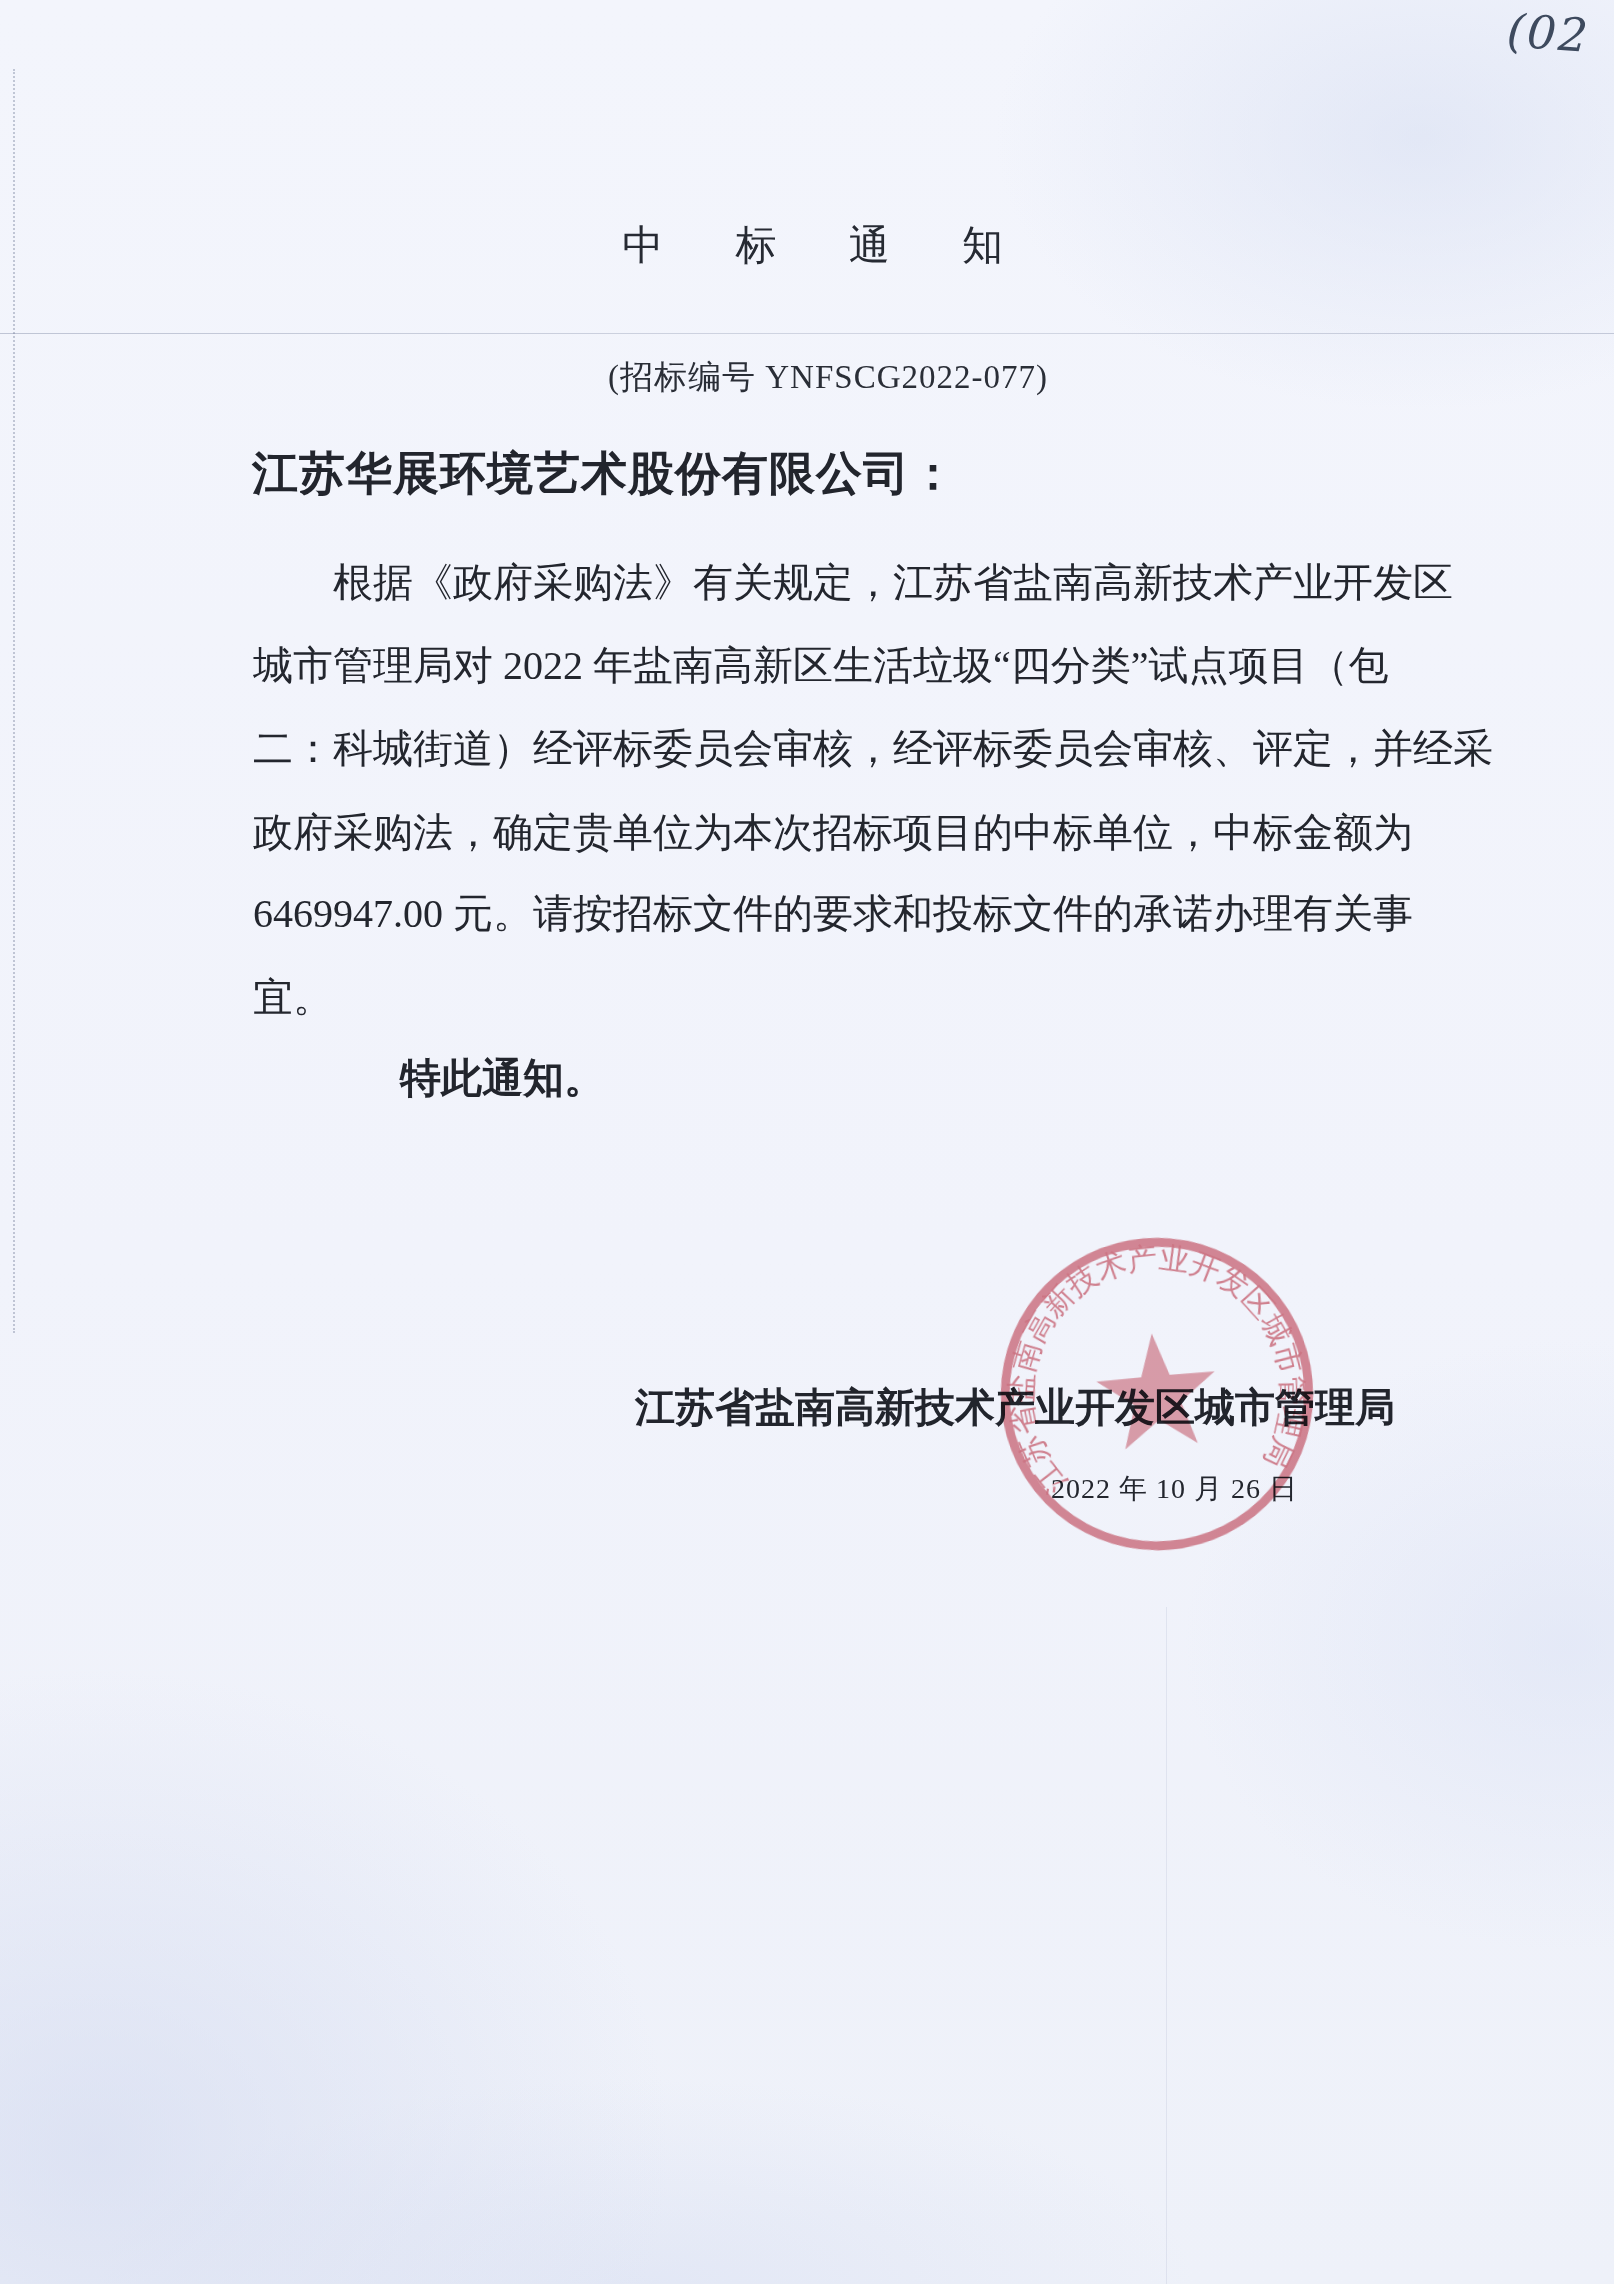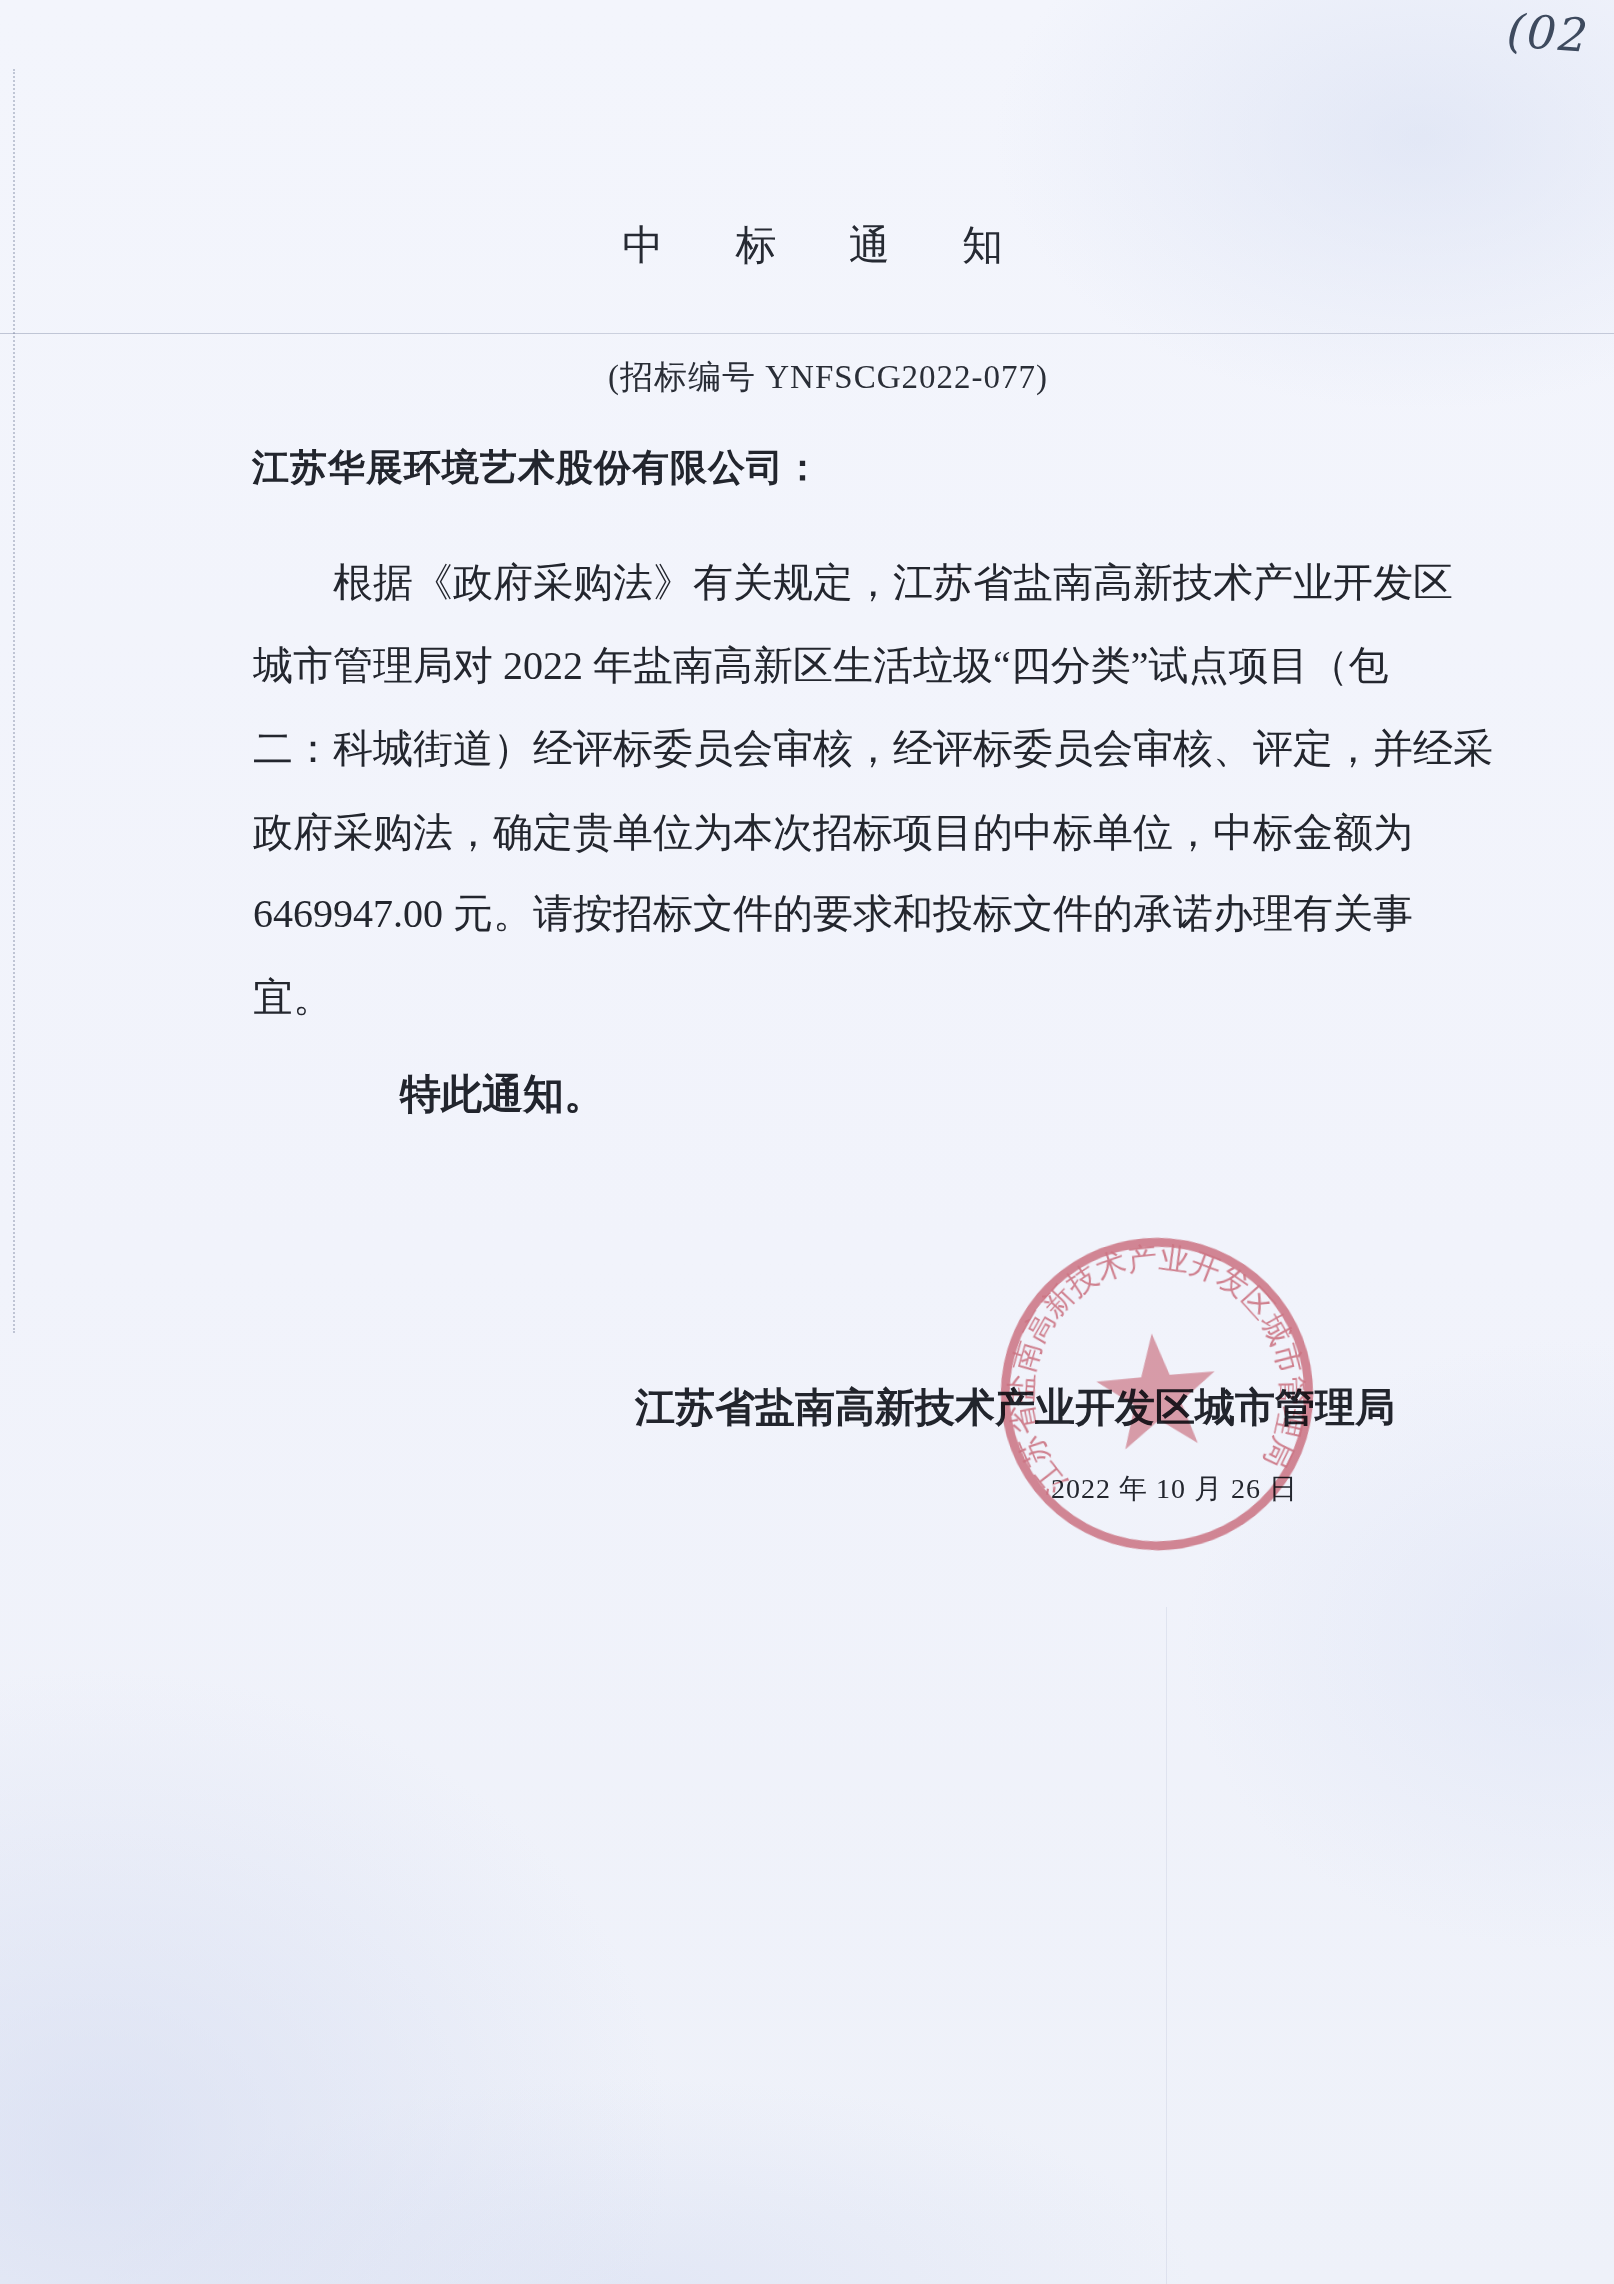--- a/index.html
+++ b/index.html
@@ -46,35 +46,35 @@
     position:absolute;left:245px;top:218px;width:1166px;
     text-align:center;font-size:41px;letter-spacing:31px;
     font-weight:500;color:#262a33;white-space:nowrap;
   }
   .subtitle{
     position:absolute;left:245px;top:355px;width:1166px;
     text-align:center;font-size:33px;color:#2a2e37;letter-spacing:1px;
   }
   .addressee{
     position:absolute;left:252px;top:443px;width:1176px;
-    font-size:37px;font-weight:700;color:#22252d;letter-spacing:1px;
+    font-size:46px;font-weight:700;color:#22252d;letter-spacing:1px;
   }
   .body-line{
     position:absolute;left:253px;width:1133px;height:61px;
     font-size:40px;color:#23262e;
     text-align:justify;text-align-last:justify;
     box-sizing:border-box;white-space:nowrap;
   }
   .body-line.indent{padding-left:80px;}
   .body-line.no-justify{text-align:left;text-align-last:left;white-space:normal;}
   .bl0{top:555px;} .bl1{top:638px;} .bl2{top:721px;}
   .bl3{top:805px;} .bl4{top:886px;} .bl5{top:970px;}
   .closing{
     position:absolute;left:400px;top:1051px;
-    font-size:41px;font-weight:700;color:#22252d;margin-top:16px;
+    font-size:41px;font-weight:700;color:#22252d;
   }
   .sig-org{
     position:absolute;left:635px;top:1380px;width:843px;
     font-size:40px;font-weight:700;color:#22252d;z-index:2;white-space:nowrap;
   }
   .sig-date{
     position:absolute;left:1051px;top:1470px;
     font-size:28px;color:#23262e;z-index:2;letter-spacing:1px;white-space:nowrap;
   }
   .seal{

